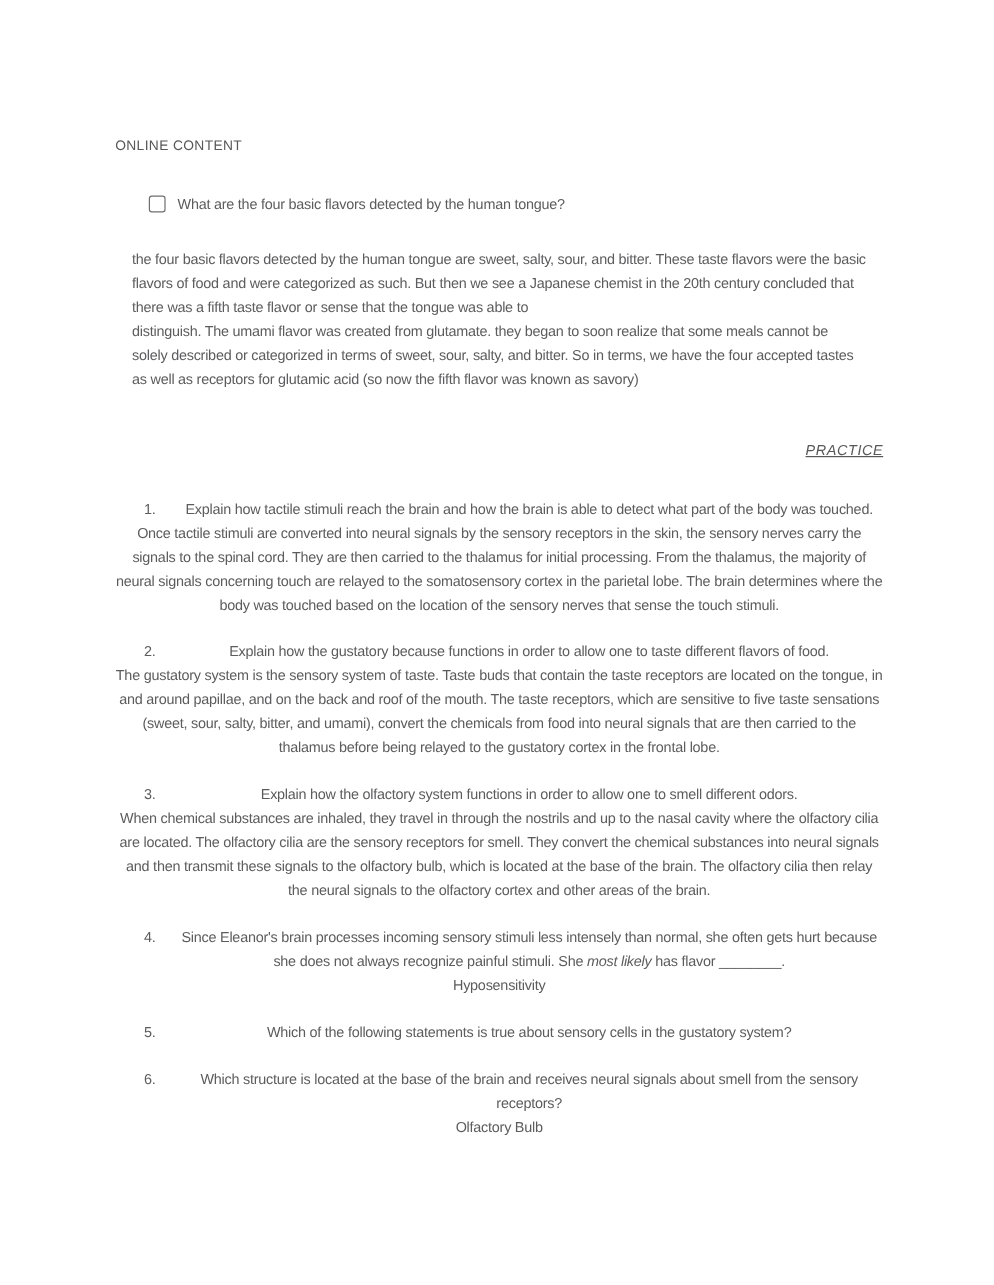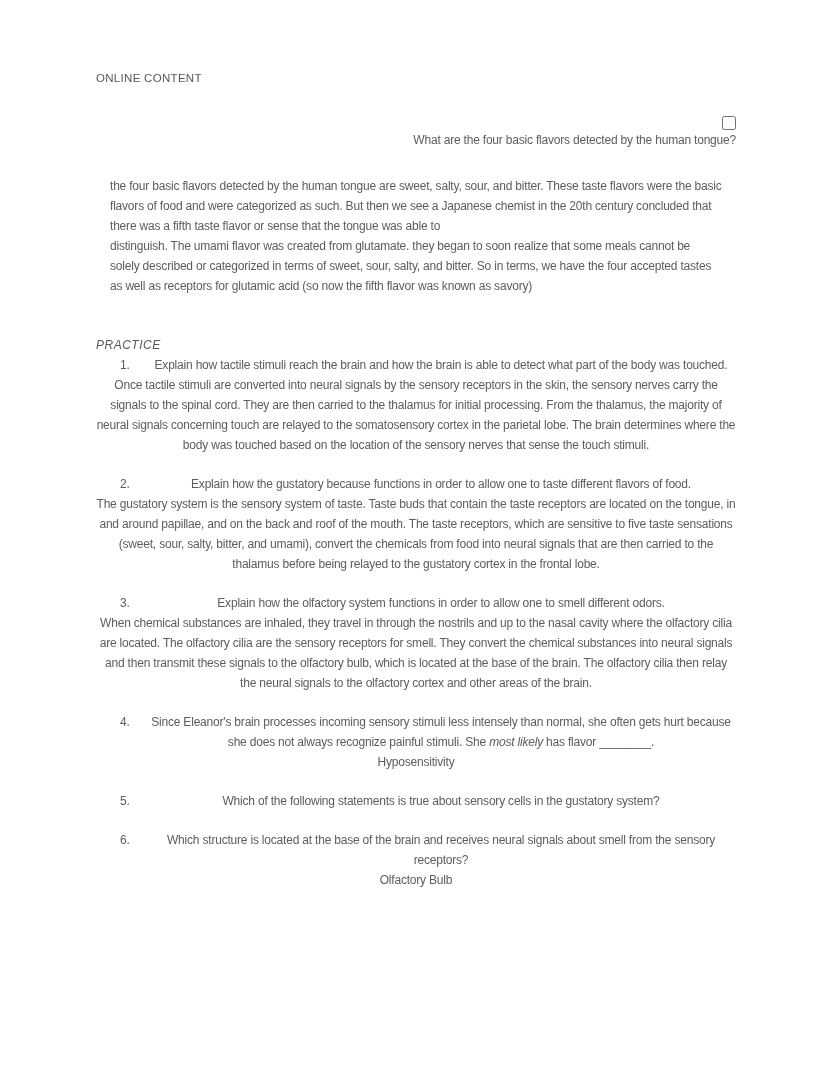--- a/index.html
+++ b/index.html
@@ -11,56 +11,58 @@
     width: 828px;
     height: 1071px;
     position: relative;
     font-family: "Liberation Sans", "DejaVu Sans", sans-serif;
     color: #5c5c5e;
     overflow: hidden;
   }
   .doc {
     width: 640px;
     margin-left: 96px;
-    padding-top: 68px;
+    padding-top: 112px;
     font-size: 12px;
     line-height: 20px;
     letter-spacing: -0.2px;
   }
   .doc-header {
     font-size: 11.5px;
     letter-spacing: 0.3px;
     color: #58585a;
     margin-bottom: 28px;
   }
   .cb-row {
     display: flex;
-    align-items: flex-end;
+    align-items: center;
+    gap: 10px;
     padding-left: 28px;
     margin-bottom: 26px;
-    flex-direction: column;
   }
   .checkbox {
     display: inline-block;
     width: 12px;
     height: 12px;
     border: 1.5px solid #6f6f71;
     border-radius: 2.5px;
     background: #ffffff;
     flex: 0 0 auto;
   }
   .para {
     margin: 14px;
   }
   .practice-heading {
     margin-top: 39px;
-    margin-bottom: 0;
+    margin-bottom: 29px;
     font-style: italic;
+    text-decoration: underline;
     letter-spacing: 0.5px;
     color: #58585a;
+    text-align: right;
   }
   .qa-block + .qa-block {
     margin-top: 19px;
   }
   .q-row {
     display: flex;
     padding-left: 24px;
   }
   .q-num {
     flex: 0 0 26px;

